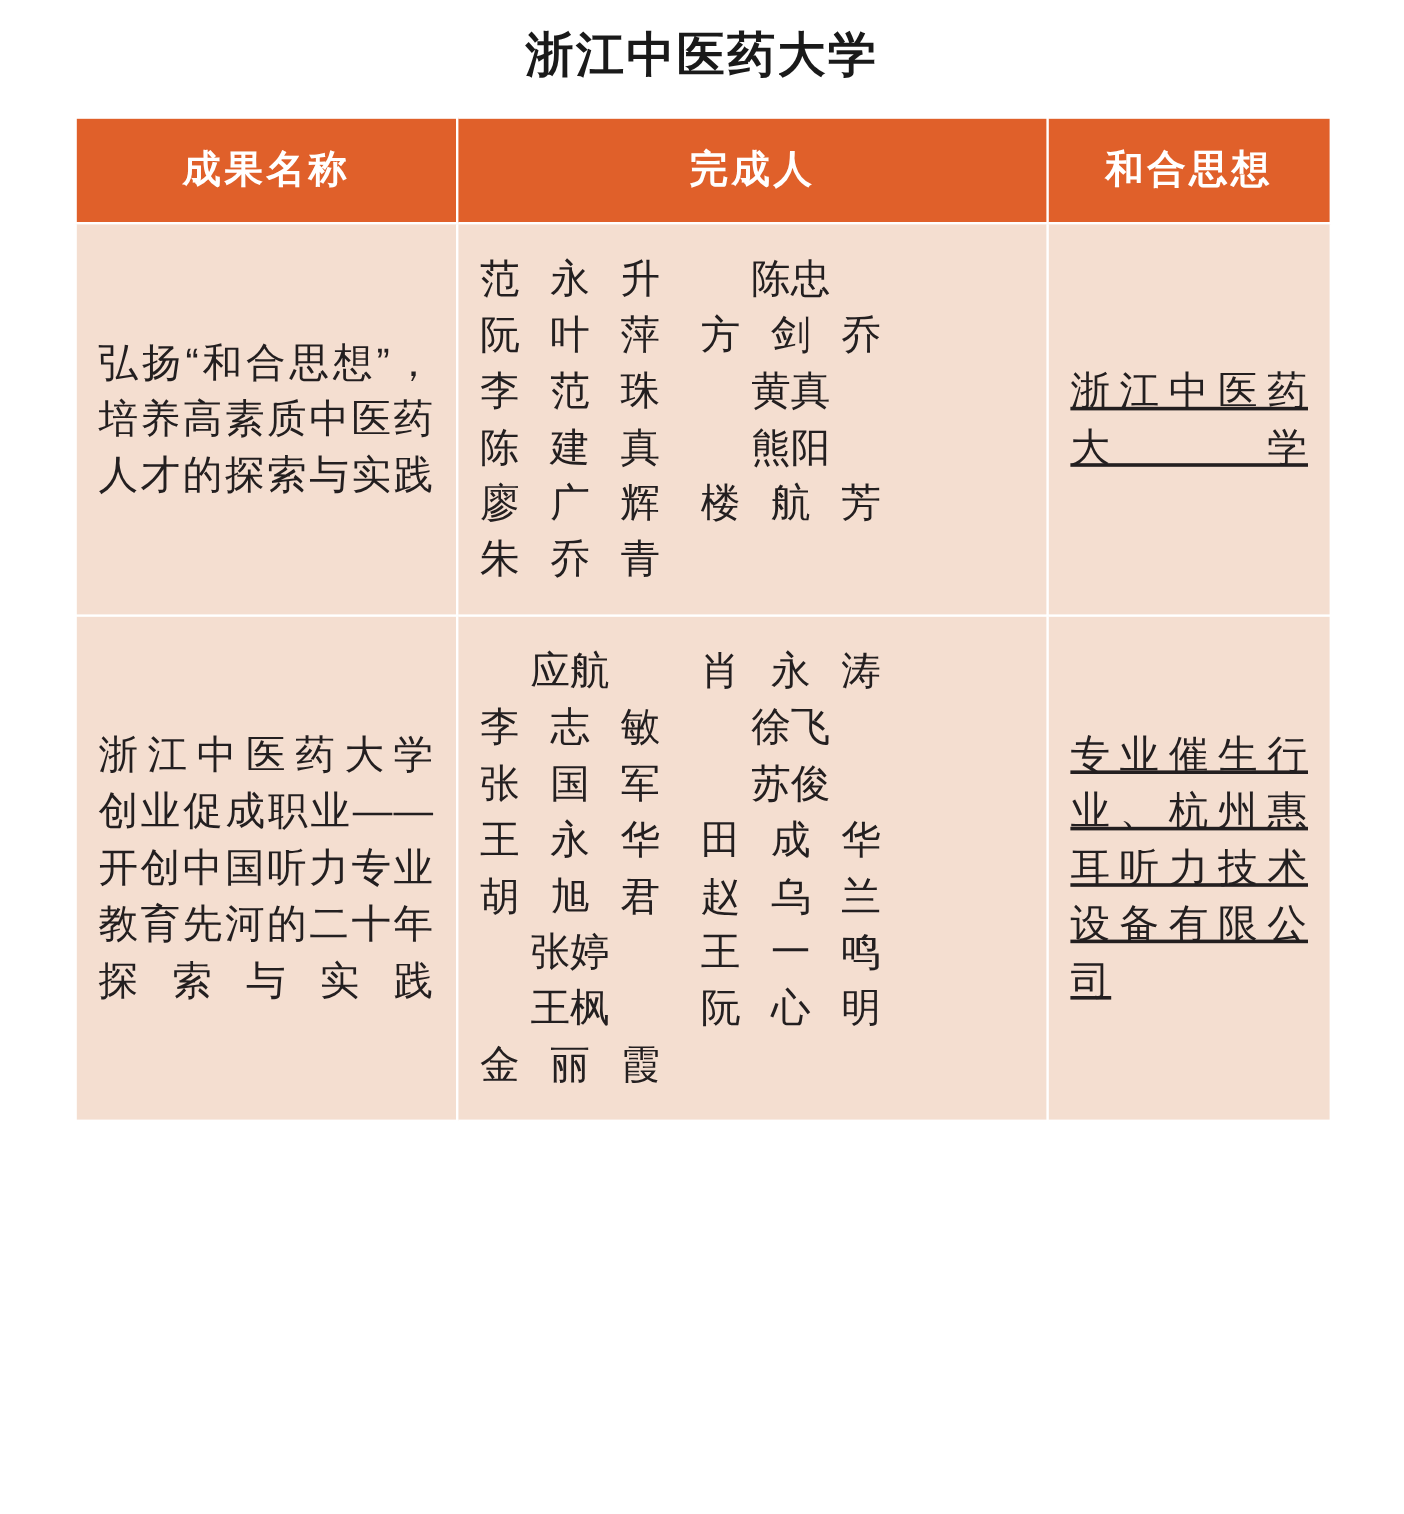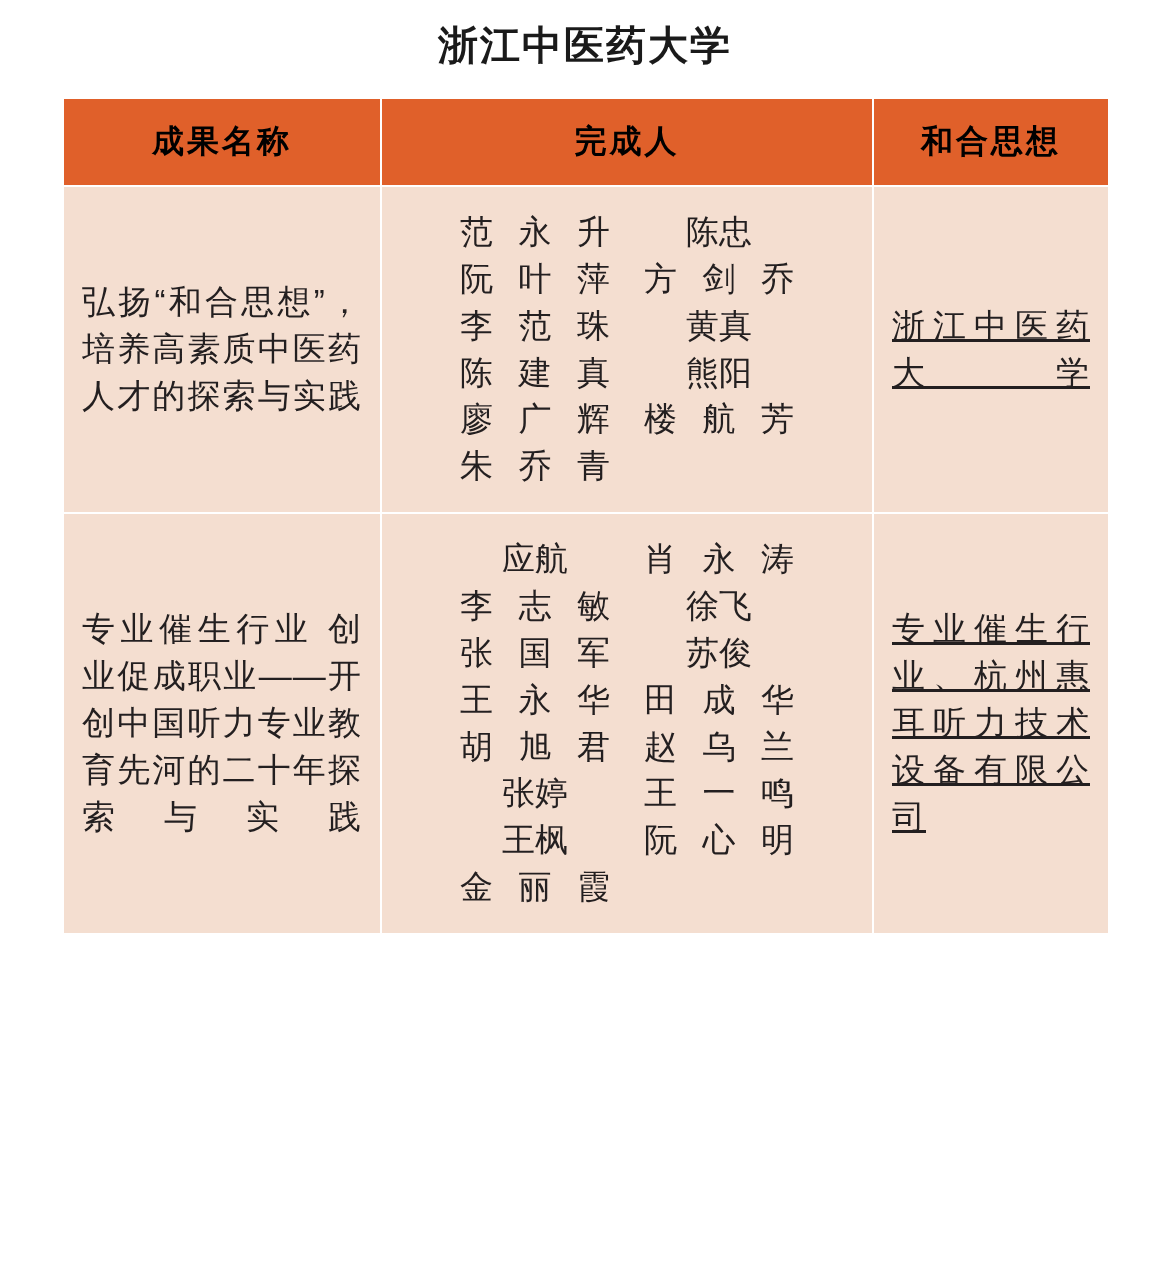--- a/index.html
+++ b/index.html
@@ -36,21 +36,21 @@
     width: 1046px;
     border-collapse: collapse;
     table-layout: fixed;
   }
   table.award-table col.c1 { width: 318px; }
   table.award-table col.c2 { width: 492px; }
   table.award-table col.c3 { width: 236px; }
 
   table.award-table th {
     background: #e0602a;
-    color: #000000;
+    color: #ffffff;
     font-size: 32px;
     font-weight: bold;
     letter-spacing: 3px;
     height: 86px;
     text-align: center;
     vertical-align: middle;
     border: 2px solid #ffffff;
     padding: 0 6px;
   }
   table.award-table td {
@@ -72,21 +72,20 @@
     text-align: center;
   }
   td.col-unit {
     text-align: justify;
     text-align-last: justify;
     letter-spacing: 1px;
     text-decoration: underline;
   }
   .people-line {
     display: flex;
-    justify-content: center;
     gap: 34px;
     white-space: nowrap;
   }
   .people-line .nm {
     display: inline-block;
     width: 150px;
     text-align: justify;
     text-align-last: justify;
   }
   .people-line .nm.single {
@@ -142,21 +141,21 @@
                 </div>
                 <div class="people-line">
                   <span class="nm">朱乔青</span>
                   <span class="nm"></span>
                 </div>
               </div>
           </td>
           <td class="col-unit">浙江中医药大学</td>
         </tr>
         <tr>
-          <td class="col-name">专业催生行业 创业促成职业——开创中国听力专业教育先河的二十年探索与实践</td>
+          <td class="col-name">浙江中医药大学 创业促成职业——开创中国听力专业教育先河的二十年探索与实践</td>
           <td class="col-people">
             <div class="name-para">
                 <div class="people-line">
                   <span class="nm single">应航</span>
                   <span class="nm">肖永涛</span>
                 </div>
                 <div class="people-line">
                   <span class="nm">李志敏</span>
                   <span class="nm single">徐飞</span>
                 </div>

